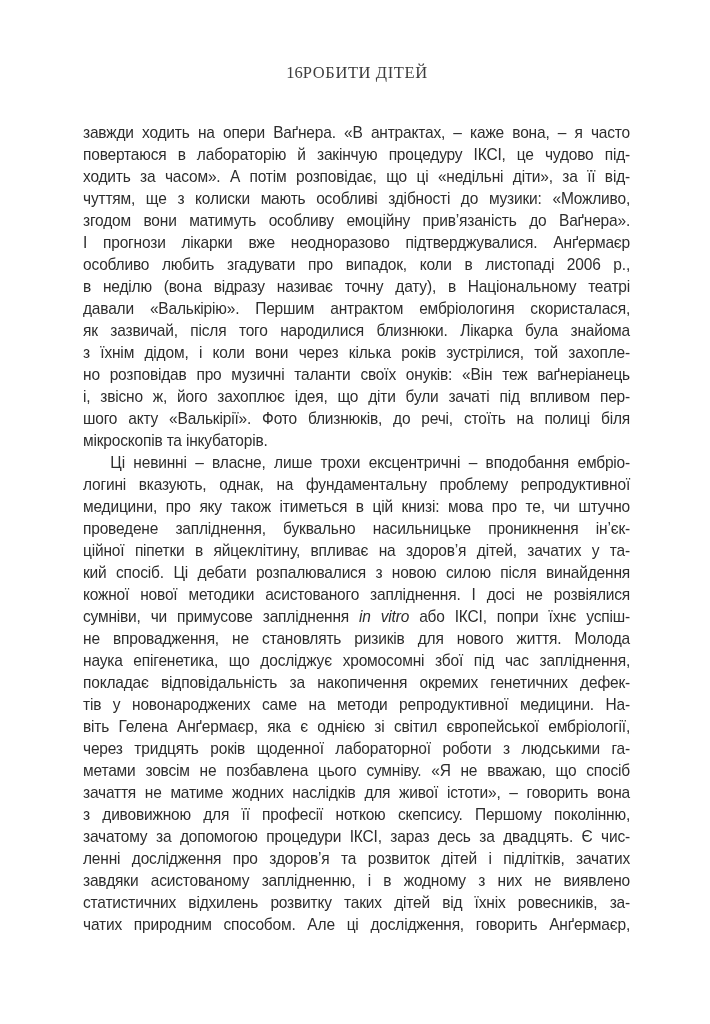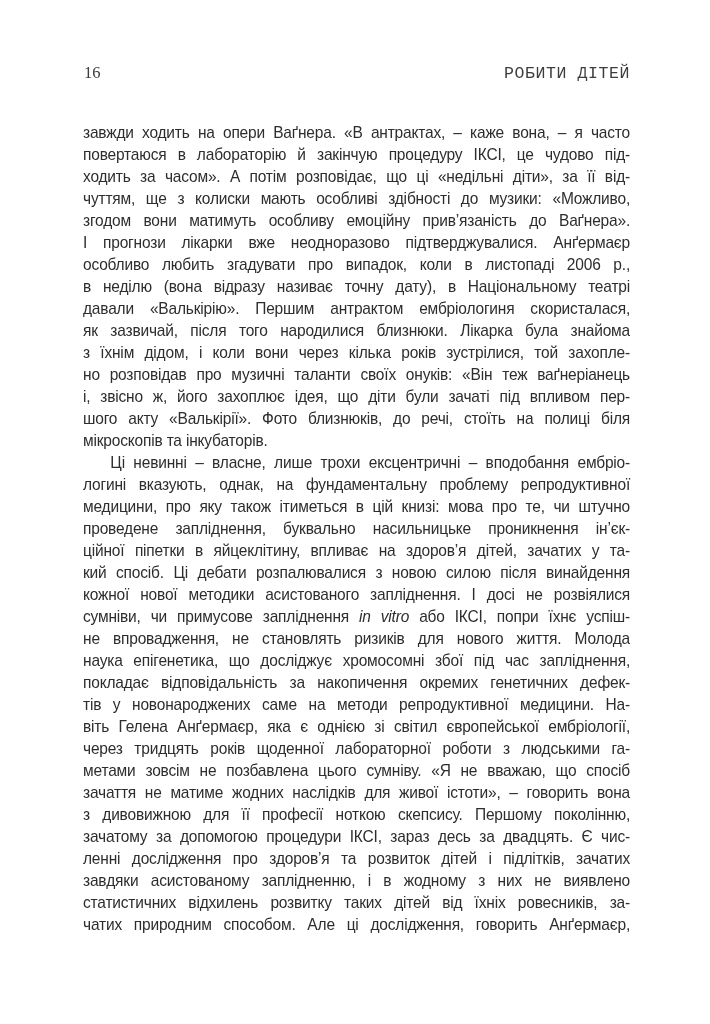--- a/index.html
+++ b/index.html
@@ -11,28 +11,28 @@
     background: #ffffff;
     overflow: hidden;
     font-family: "Liberation Sans", sans-serif;
   }
   .running-header {
     position: absolute;
     left: 84px;
     top: 63px;
     width: 546px;
     display: flex;
-    justify-content: space-between;
+    justify-content: center;
     align-items: baseline;
     font-family: "Liberation Serif", serif;
     color: #3d3d3d;
     font-size: 16.5px;
     line-height: 20px;
   }
-  .running-title { letter-spacing: 0.6px; font-family: Liberation Mono, monospace; }
+  .running-title { letter-spacing: 0.6px; }
   .page-body {
     position: absolute;
     left: 83px;
     top: 122px;
     width: 600px;
     transform: scaleX(0.9117);
     transform-origin: 0 0;
     font-size: 17px;
     line-height: 22px;
     letter-spacing: -0.2px;

